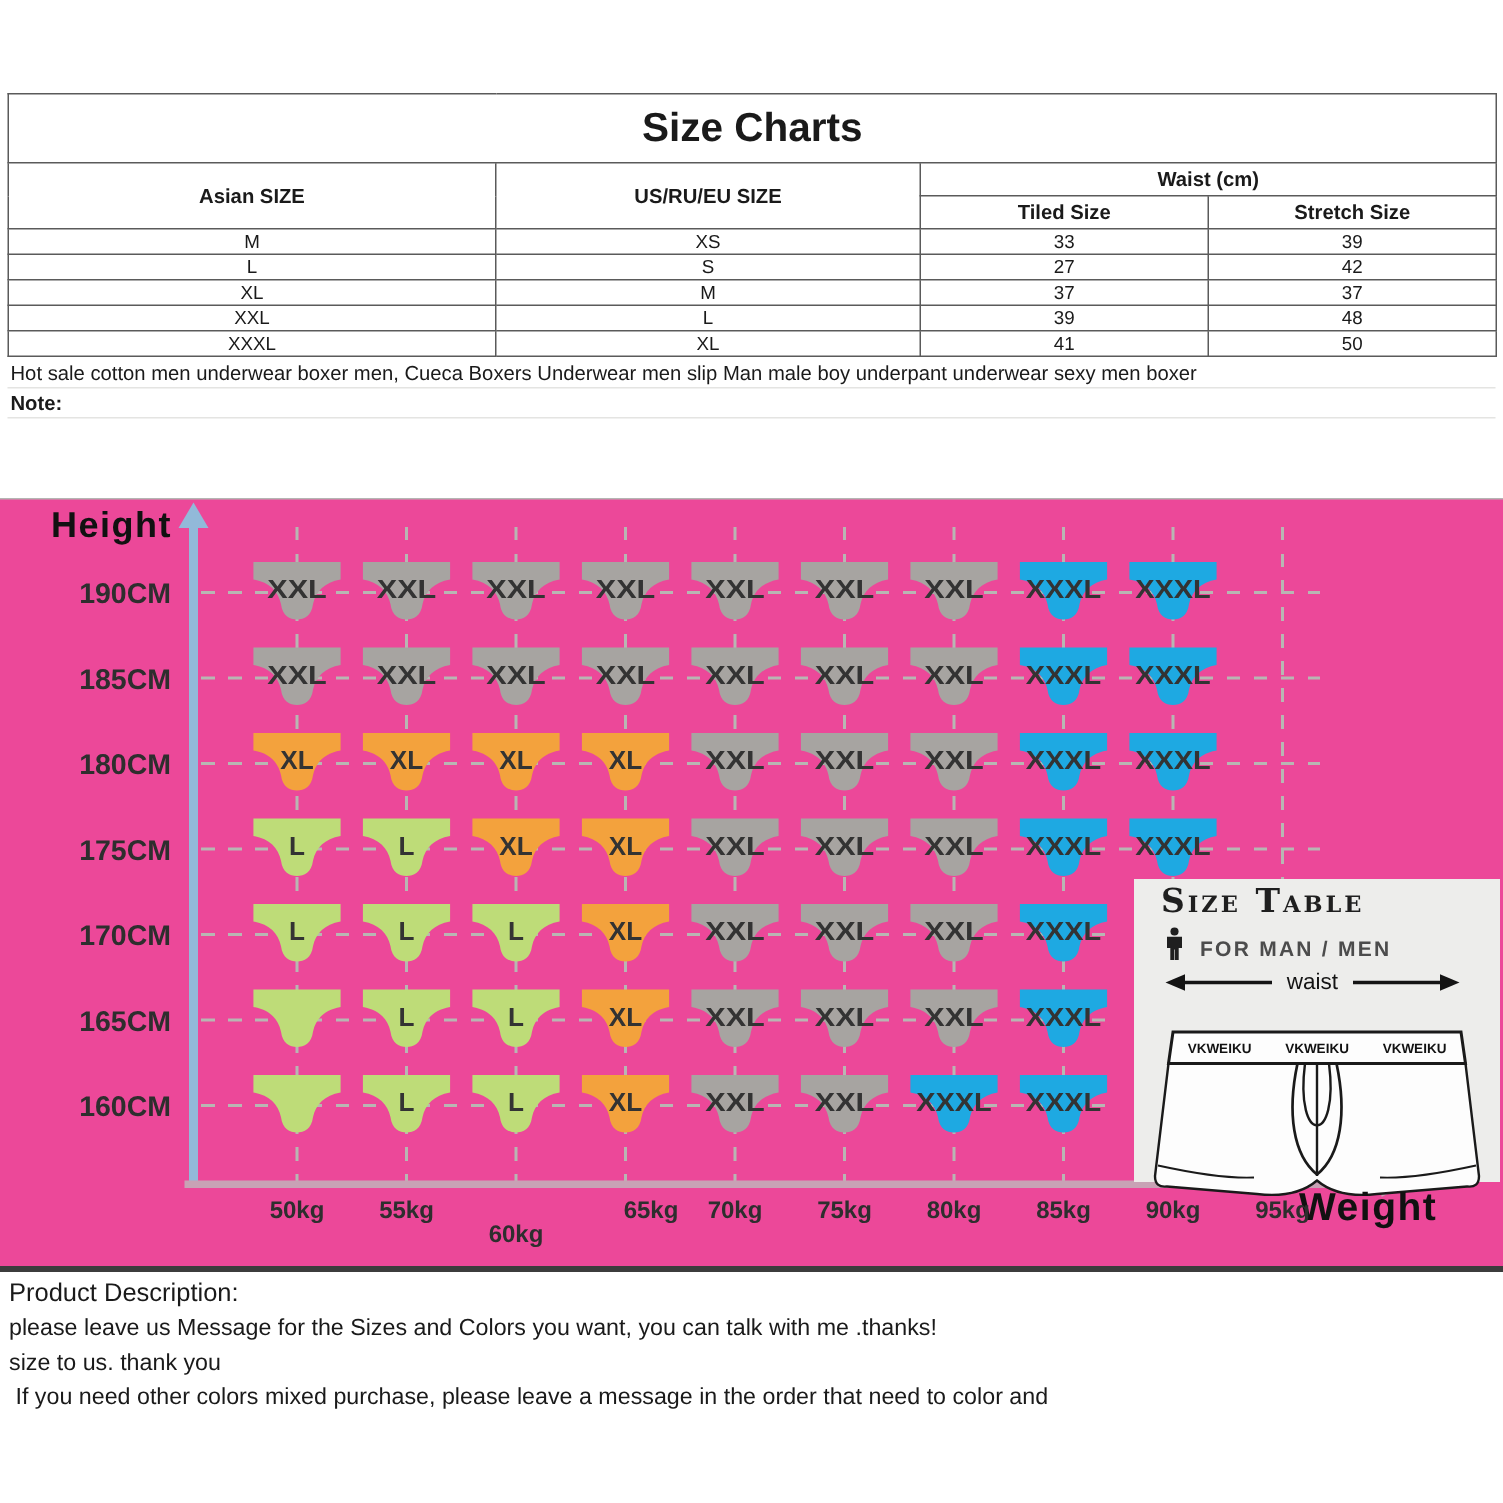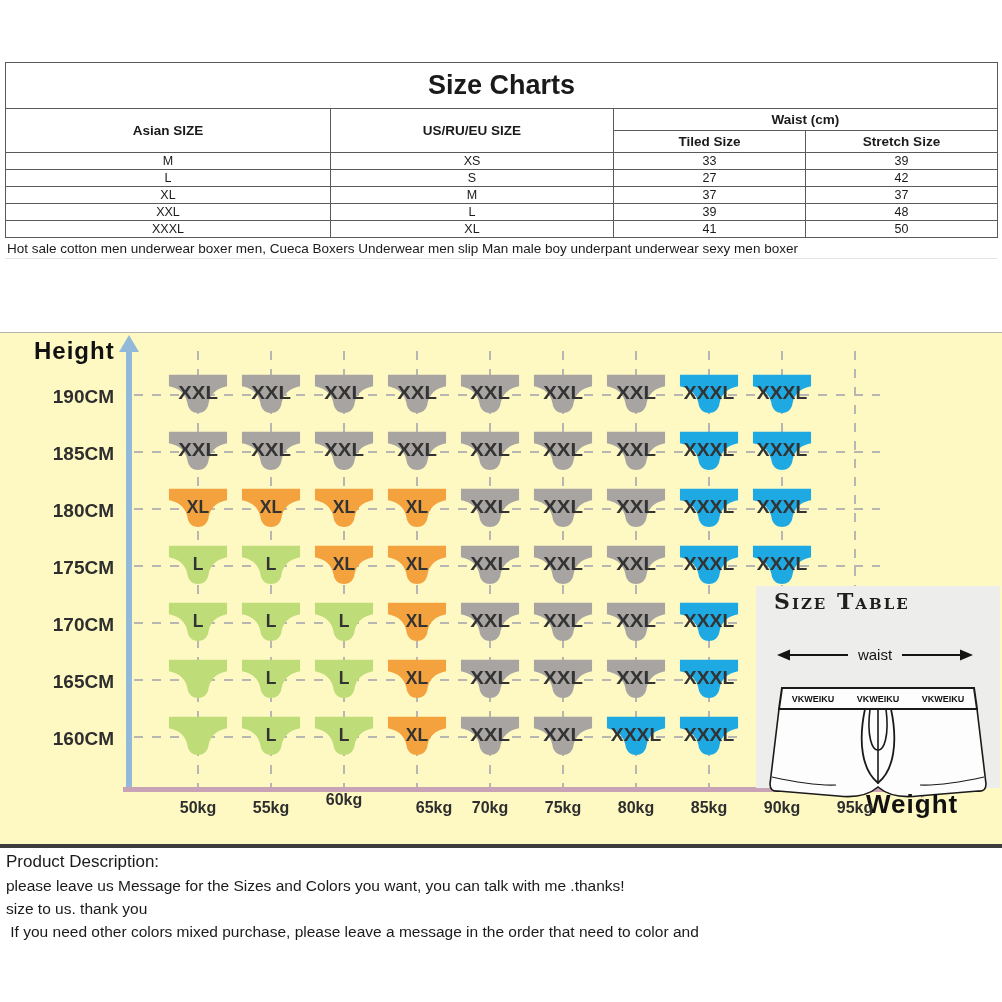--- a/index.html
+++ b/index.html
@@ -15,21 +15,21 @@
   #size-charts .hrow2 th{height:21px;}
   #size-charts tbody td{height:16px;font-size:12.5px;}
   .col-a{width:325px;} .col-b{width:283px;} .col-c{width:192px;} .col-d{width:192px;}
 
   
   #notes{position:absolute;left:5px;top:239px;width:992px;font-size:13.5px;line-height:17px;}
   #notes .nrow{border-bottom:1px solid #e4e4e2;padding:1px 2px;}
   #notes .bold{font-weight:bold;}
 
   
-  #chart{position:absolute;left:0;top:332px;width:1002px;height:514px;background:#fef9c3;
+  #chart{position:absolute;left:0;top:332px;width:1002px;height:514px;background:#ec4899;
          border-top:1px solid #b5b5b3;border-bottom:2px solid #3c3c3c;box-sizing:border-box;}
   .vdash{position:absolute;width:2px;background:repeating-linear-gradient(180deg,#b8b6b3 0 9px,rgba(0,0,0,0) 9px 18px);z-index:1;}
   .hdash{position:absolute;height:2px;background:repeating-linear-gradient(90deg,#b8b6b3 0 9px,rgba(0,0,0,0) 9px 18px);z-index:1;}
   .size-icon{position:absolute;z-index:3;}
   .h-label{position:absolute;left:30px;width:84px;text-align:right;font-weight:bold;font-size:19px;color:#2e2e2e;z-index:2;}
   .w-label{position:absolute;width:64px;text-align:center;font-weight:bold;font-size:16px;color:#2e2e2e;z-index:6;}
   #height-axis{position:absolute;left:126px;top:18px;width:6px;height:440px;background:#92b9d9;z-index:4;}
   #height-arrowhead{position:absolute;left:119px;top:2px;width:0;height:0;
       border-left:10px solid rgba(0,0,0,0);border-right:10px solid rgba(0,0,0,0);border-bottom:17px solid #92b9d9;z-index:4;}
   #weight-axis{position:absolute;left:123px;top:454px;width:800px;height:5px;background:#c8a2b5;z-index:4;}
@@ -107,20 +107,21 @@
           <td>XXXL</td>
           <td>XL</td>
           <td>41</td>
           <td>50</td>
         </tr>
       </tbody>
   </table>
 
   <div id="notes">
     <div class="nrow">Hot sale cotton men underwear boxer men, Cueca Boxers Underwear men slip Man male boy underpant underwear sexy men boxer</div>
+    <div class="nrow bold">Note:</div>
   </div>
 
   <div id="chart">
     <div id="height-title">Height</div>
     <div id="height-arrowhead"></div>
     <div id="height-axis"></div>
     <div id="weight-axis"></div>
     <div id="weight-arrowhead"></div>
     <div id="weight-title">Weight</div>
     <div id="grid-layer">
@@ -385,32 +386,41 @@
     <div id="axis-label-layer">
         <div class="h-label" style="top: 53px;">190CM</div>
         <div class="h-label" style="top: 110px;">185CM</div>
         <div class="h-label" style="top: 167px;">180CM</div>
         <div class="h-label" style="top: 224px;">175CM</div>
         <div class="h-label" style="top: 281px;">170CM</div>
         <div class="h-label" style="top: 338px;">165CM</div>
         <div class="h-label" style="top: 395px;">160CM</div>
         <div class="w-label" style="left: 166px; top: 466px;">50kg</div>
         <div class="w-label" style="left: 239px; top: 466px;">55kg</div>
-        <div class="w-label" style="left: 312px; top: 458px;">60kg</div>
+        <div class="w-label" style="left: 312px; top: 482px;">60kg</div>
         <div class="w-label" style="left: 402px; top: 466px;">65kg</div>
         <div class="w-label" style="left: 458px; top: 466px;">70kg</div>
         <div class="w-label" style="left: 531px; top: 466px;">75kg</div>
         <div class="w-label" style="left: 604px; top: 466px;">80kg</div>
         <div class="w-label" style="left: 677px; top: 466px;">85kg</div>
         <div class="w-label" style="left: 750px; top: 466px;">90kg</div>
         <div class="w-label" style="left: 823px; top: 466px;">95kg</div>
       </div>
 
     <div id="size-guide">
       <div id="size-guide-title">Size Table</div>
+      <div id="for-man-row">
+        <span>
+          <svg width="14" height="23" viewBox="0 0 14 23">
+            <circle cx="7" cy="3" r="2.7" fill="#1f1f1f"></circle>
+            <path d="M2,6.5 h10 v7.5 h-2.2 v8 h-2.6 v-7 h-0.4 v7 H4.2 v-8 H2 Z" fill="#1f1f1f"></path>
+          </svg>
+        </span>
+        <span id="for-man-label">FOR MAN / MEN</span>
+      </div>
       <div id="waist-arrow">
         <svg width="198" height="18" viewBox="0 0 198 18">
           <polygon points="1,9 14,3.5 14,14.5" fill="#141414"></polygon>
           <line x1="12" y1="9" x2="72" y2="9" stroke="#141414" stroke-width="2.2"></line>
           <text id="waist-text" x="99" y="13.5" text-anchor="middle" font-size="15" fill="#141414" font-family="Liberation Sans, sans-serif">waist</text>
           <line x1="126" y1="9" x2="186" y2="9" stroke="#141414" stroke-width="2.2"></line>
           <polygon points="197,9 184,3.5 184,14.5" fill="#141414"></polygon>
         </svg>
       </div>
       <div id="boxer-art">

